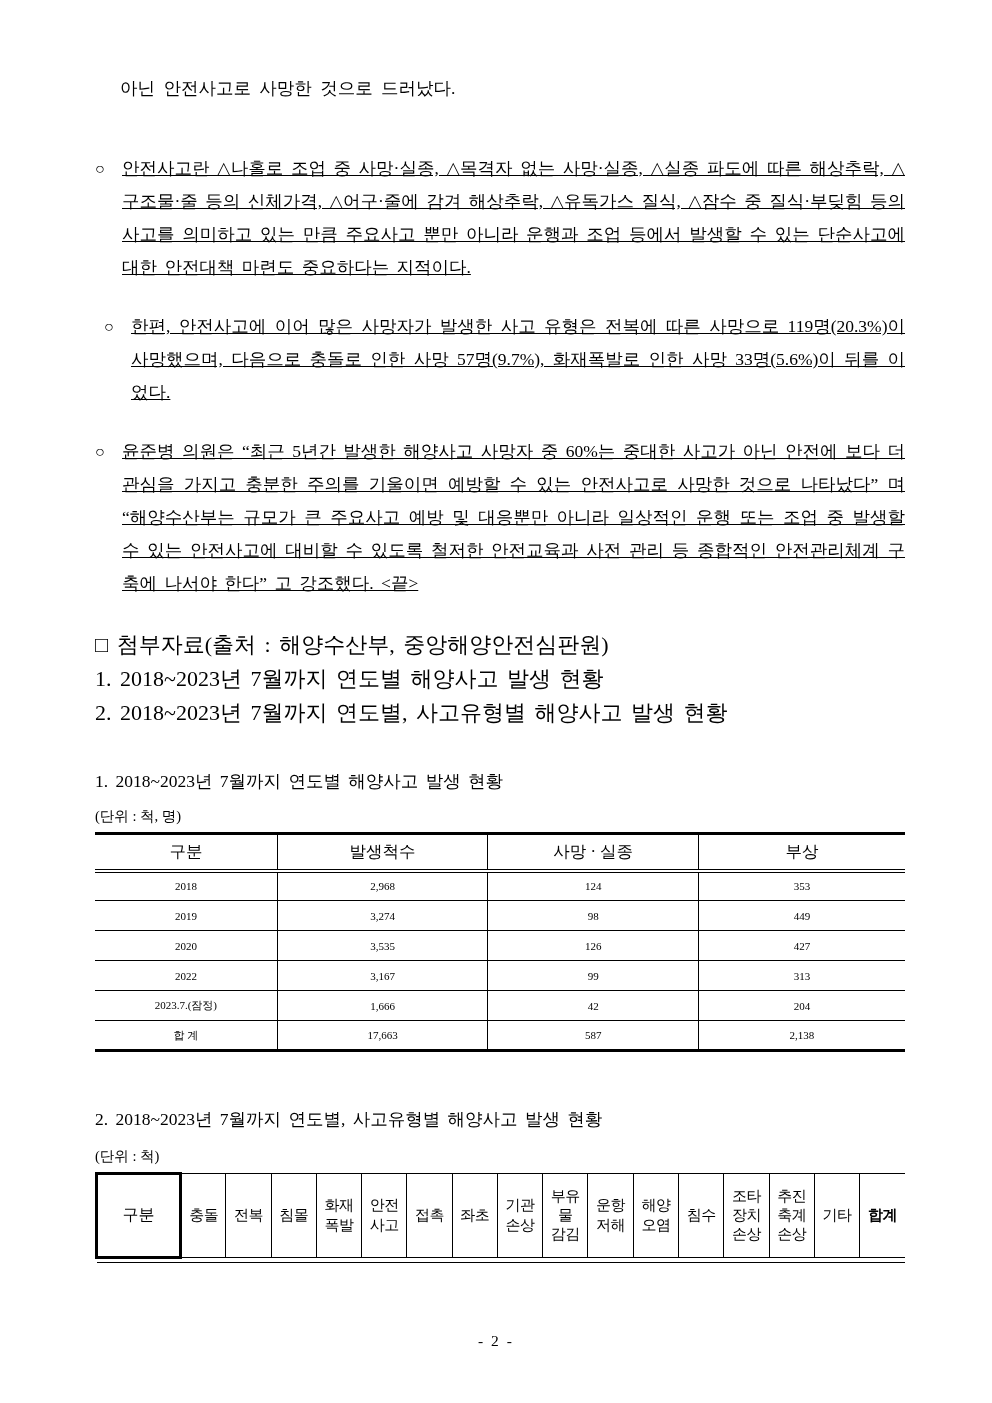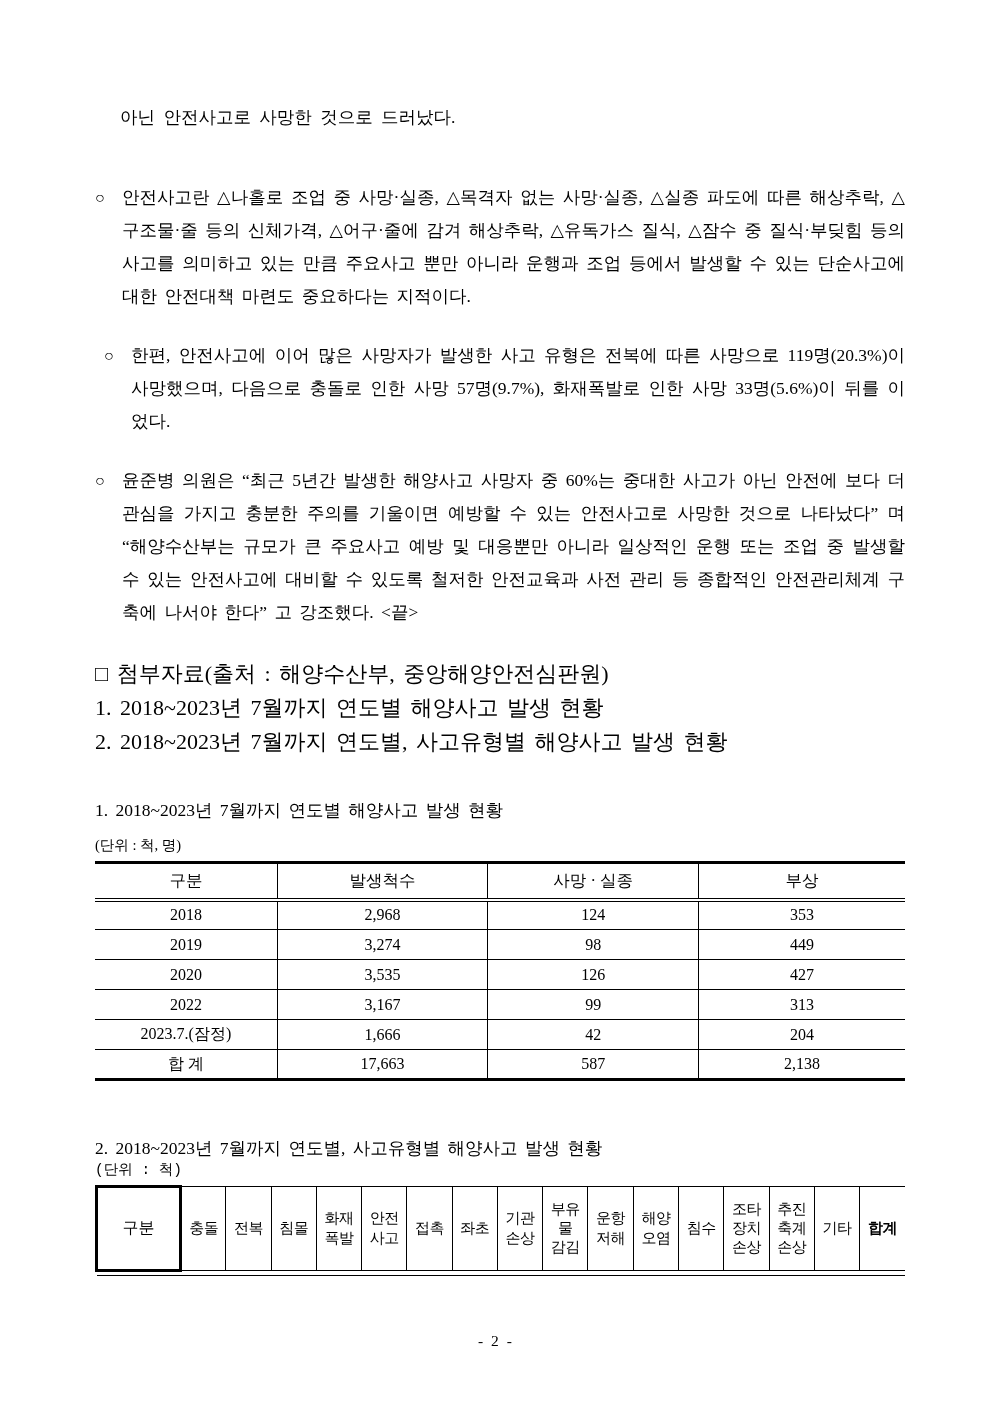--- a/index.html
+++ b/index.html
@@ -6,57 +6,57 @@
   html, body { background: #ffffff; }
   body {
     width: 992px; height: 1403px;
     font-family: "Liberation Serif", "DejaVu Serif", serif;
     color: #000;
     position: relative;
     overflow: hidden;
   }
   .page {
     position: absolute; inset: 0;
-    padding: 101px 87px 0 95px;
+    padding: 72px 87px 0 95px;
   }
   
   .intro-line {
     font-size: 17.5px; line-height: 33px;
     padding-left: 25px;
     word-spacing: 4px;
   }
   .bullet {
     display: flex;
     font-size: 17.5px; line-height: 33px;
     word-spacing: 3px;
   }
   .bullet .marker { flex: 0 0 27px; font-size: 16px; }
-  .bullet .btext { flex: 1; text-align: justify; }
+  .bullet .btext { flex: 1; text-align: justify; text-decoration: underline; }
   .b1 { margin-top: 47px; }
   .b2 { margin-top: 26px; padding-left: 9px; }
   .b3 { margin-top: 26px; }
   
   .attach { margin-top: 28px; font-size: 22px; line-height: 34px; word-spacing: 3px; }
   
   .sec-title { font-size: 17.5px; font-weight: normal; word-spacing: 3px; }
   .sec1-title { margin-top: 39px; }
   .sec2-title { margin-top: 55px; }
   .unit { text-align: left; font-size: 14.5px; }
   .unit1 { margin-top: 14px; margin-bottom: 6px; }
-  .unit2 { margin-bottom: 6px; font-family: Liberation Mono, monospace; }
+  .unit2 { margin-top: 16px; margin-bottom: 6px; }
   
   table { border-collapse: collapse; width: 100%; table-layout: fixed; }
   .t1 { border-top: 3px solid #000; border-bottom: 3px solid #000; }
   .t1 th {
     font-weight: normal; font-size: 16.5px; height: 37px;
     text-align: center; vertical-align: middle;
     border-bottom: 4px double #000;
   }
   .t1 td {
-    font-size: 16px; height: 30px;
+    font-size: 11px; height: 30px;
     text-align: center; vertical-align: middle;
     border-top: 1px solid #000;
   }
   .t1 th + th, .t1 td + td { border-left: 1px solid #000; }
   .t1 thead tr th:first-child { border-left: none; }
   
   .t2 { border-top: 1px solid #000; }
   .t2 th {
     font-weight: normal; font-size: 15px; line-height: 1.28;
     height: 84px; text-align: center; vertical-align: middle;

